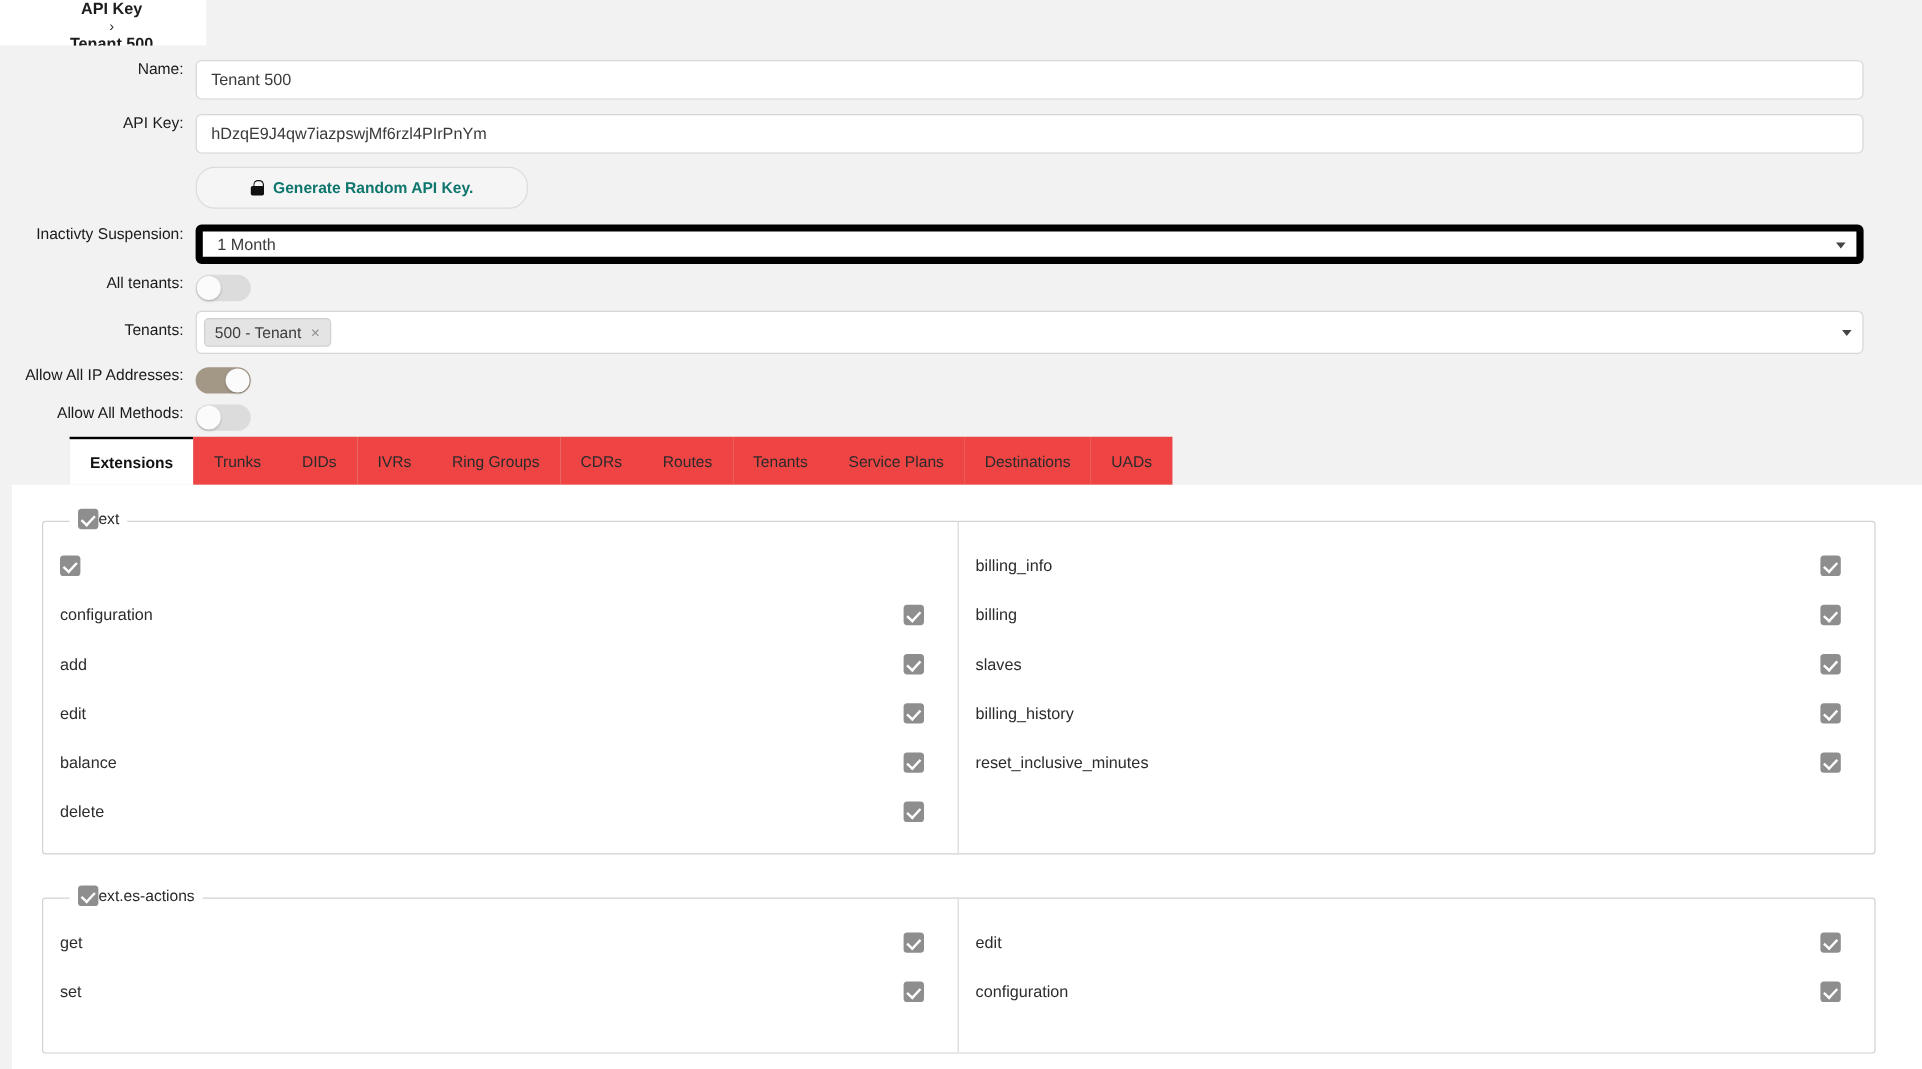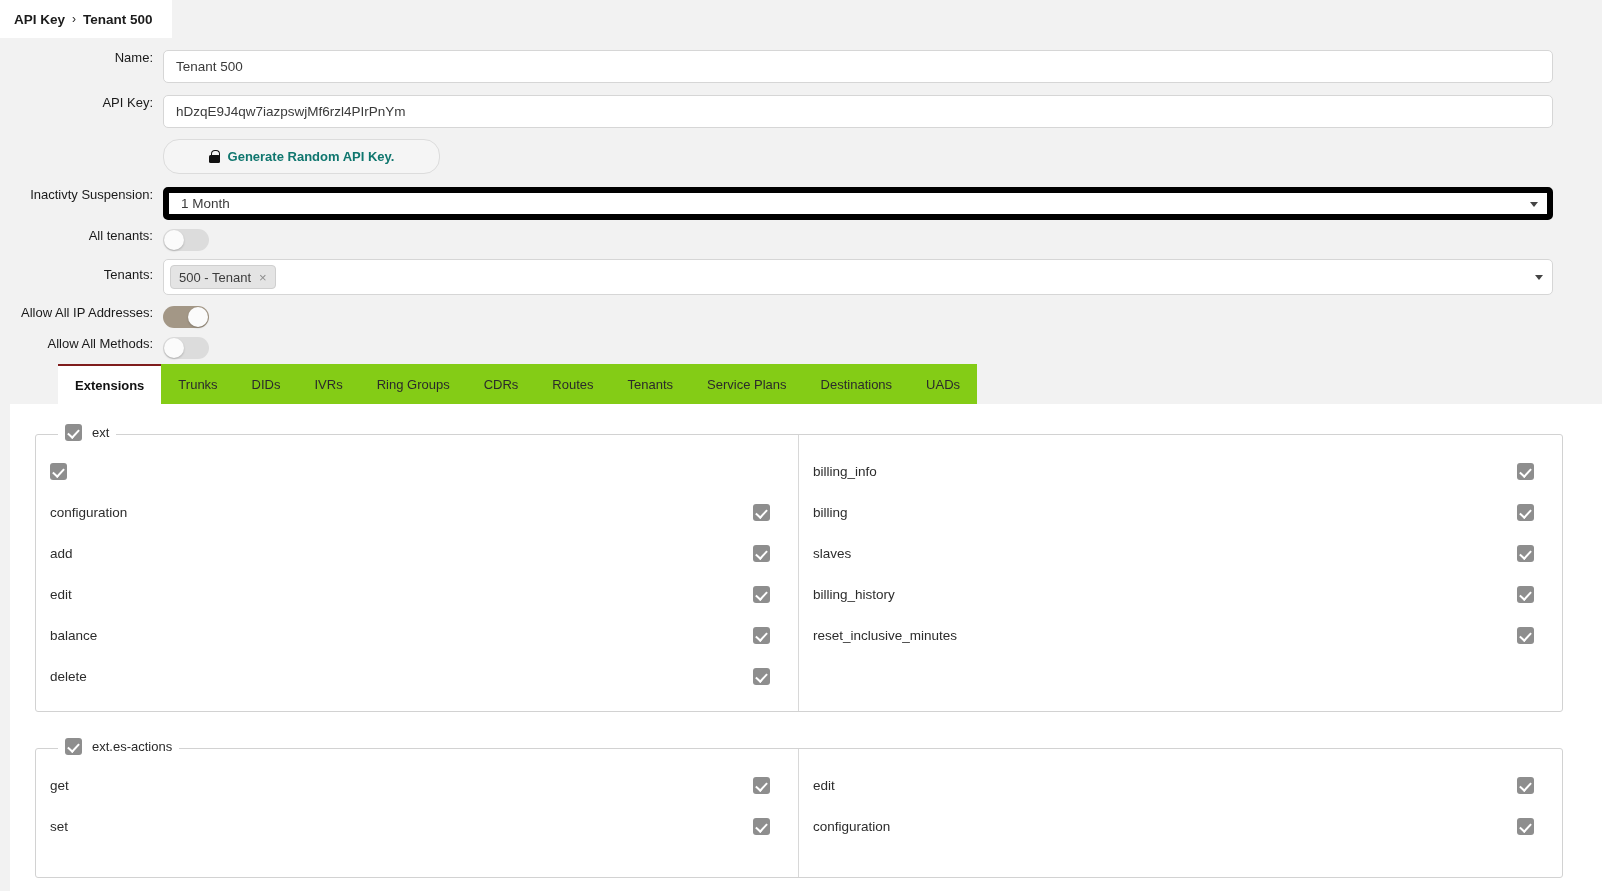--- a/index.html
+++ b/index.html
@@ -19,20 +19,21 @@
   
   .breadcrumb {
     position: absolute;
     left: 0; top: 0;
     width: 172px; height: 38px;
     background: #ffffff;
     display: flex; align-items: center;
     padding-left: 14px;
     font-size: 13.5px; font-weight: bold; color: #1c1c1c;
     white-space: nowrap;
+    flex-direction: column;
   }
   .crumb-sep { margin: 0 7px; font-weight: normal; color: #2b2b2b; font-size: 12px; }
 
   
   .form-area {
     position: absolute;
     left: 0; top: 38px;
     width: 1602px; height: 326px;
     background: #f2f2f2;
   }
@@ -152,27 +153,27 @@
     height: 40px;
     display: flex; align-items: stretch;
     background: #d9d9d9;
   }
   .tab {
     display: flex; align-items: center;
     padding: 0 17px;
     font-size: 13px; color: #2b2b2b;
     cursor: pointer;
     white-space: nowrap;
-    background: #84cc16;
+    background: #ef4444;
   }
   .tab.active {
     background: #ffffff;
     font-weight: bold;
     color: #111;
-    border-top: 2px solid #7f1d1d;
+    border-top: 2px solid #000000;
   }
 
   
   .panel {
     position: absolute;
     left: 10px; top: 404px;
     width: 1592px; height: 487px;
     background: #ffffff;
   }
 
@@ -180,21 +181,21 @@
     position: absolute;
     border: 1px solid #d2d2d2;
     border-radius: 3px;
     background: #ffffff;
   }
   .legend {
     position: absolute;
     top: -11px; left: 22px;
     background: #ffffff;
     padding: 0 7px;
-    display: flex; align-items: center; gap: 10px;
+    display: flex; align-items: center; 
     font-size: 13px; color: #2a2a2a;
     white-space: nowrap;
   }
 
   .cbx {
     width: 17px; height: 17px;
     border-radius: 3px;
     background: #8e8e8e;
     position: relative;
     display: inline-block;

